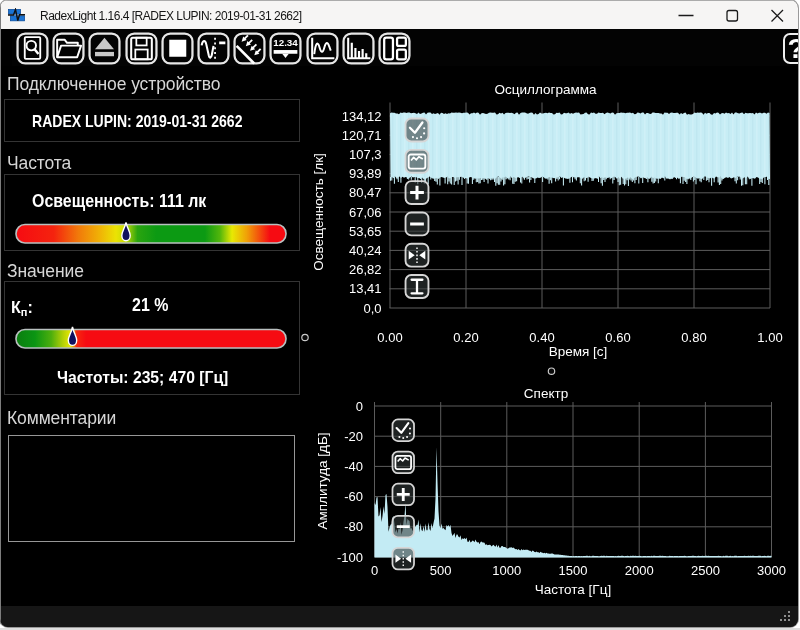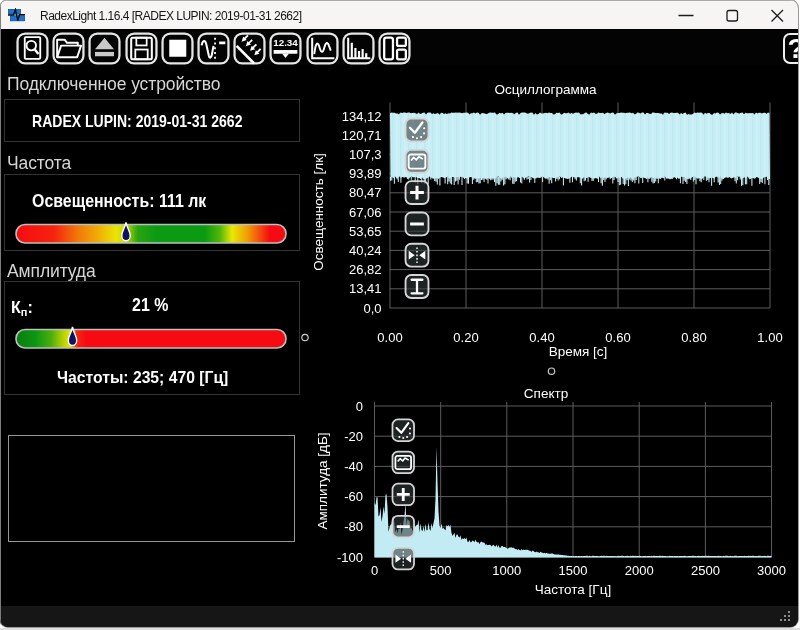--- a/index.html
+++ b/index.html
@@ -136,21 +136,21 @@
         <stop offset="0.755" stop-color="#52b60b"></stop>
         <stop offset="0.80" stop-color="#e8e903"></stop>
         <stop offset="0.855" stop-color="#f0a007"></stop>
         <stop offset="0.94" stop-color="#f60b12"></stop>
       </linearGradient>
         </defs>
       <rect x="2" y="6.5" width="270" height="18.5" rx="9" fill="url(#g1)" stroke="#b9c0c0" stroke-width="1.6"></rect>
       <path d="M112 4.3 C 113.2 10.3 116.2 13.8 116.2 17.5 C 116.2 20.7 114.2 22.7 112 22.7 C 109.8 22.7 107.8 20.7 107.8 17.5 C 107.8 13.8 110.8 10.3 112 4.3 Z" fill="#10125e" stroke="#fff" stroke-width="1.4"></path>
     </svg>
 
-    <div class="glabel" style="left:7px;top:195px">Амплитуда</div>
+    <div class="glabel" style="left:7px;top:195px">Значение</div>
     <div class="gbox" style="left:4px;top:215px;width:296px;height:114px"></div>
     <div class="btext" style="left:11px;top:233px;font-size:16px">К<span style="font-size:11px;vertical-align:-3px">п</span>:</div>
     <div class="btext" style="left:132px;top:228px;font-size:19px;transform:scaleX(0.84)">21 %</div>
     <svg style="left:14px;top:256.5px" width="276" height="26" viewBox="0 0 276 26">
       <defs>
           <linearGradient id="g2" x1="0" y1="0" x2="1" y2="0">
         <stop offset="0" stop-color="#0a7d10"></stop>
         <stop offset="0.07" stop-color="#0b9513"></stop>
         <stop offset="0.13" stop-color="#4cae0d"></stop>
         <stop offset="0.175" stop-color="#b6d106"></stop>
@@ -158,20 +158,21 @@
         <stop offset="0.225" stop-color="#f6270f"></stop>
         <stop offset="0.26" stop-color="#f60b12"></stop>
         <stop offset="1" stop-color="#f60b12"></stop>
       </linearGradient>
         </defs>
       <rect x="2" y="6.5" width="270" height="18.5" rx="9" fill="url(#g2)" stroke="#b9c0c0" stroke-width="1.6"></rect>
       <path d="M58.5 4.0 C 59.7 10.0 62.7 13.5 62.7 17.2 C 62.7 20.4 60.7 22.4 58.5 22.4 C 56.3 22.4 54.3 20.4 54.3 17.2 C 54.3 13.5 57.3 10.0 58.5 4.0 Z" fill="#10125e" stroke="#fff" stroke-width="1.4"></path>
     </svg>
     <div class="btext" style="left:57px;top:302px;font-size:17px;transform:scaleX(0.924)">Частоты: 235; 470 [Гц]</div>
 
+    <div class="glabel" style="left:7px;top:342px">Комментарии</div>
     <div id="cbox"></div>
 
     <svg id="charts" style="left:300px;top:0px" width="500" height="541" viewBox="300 66 500 541">
 <defs>
 <pattern id="stripe" width="8" height="8" patternUnits="userSpaceOnUse">
   <rect width="8" height="8" fill="#c7edf5"></rect>
   <rect width="1.4" height="8" fill="#bfe7f0"></rect>
   <rect x="4" width="1.6" height="8" fill="#cff0f7"></rect>
 </pattern>
 </defs>

